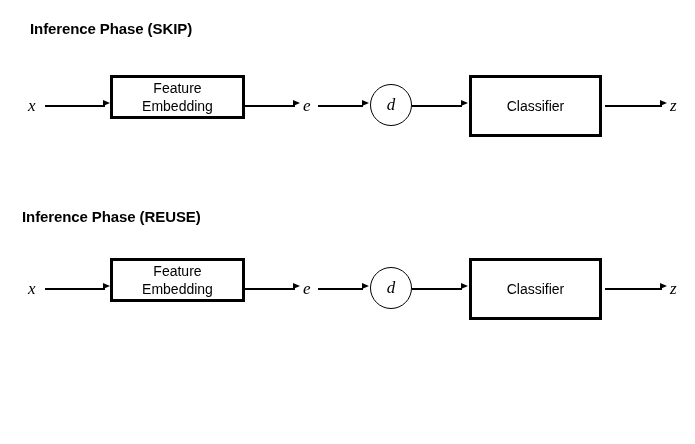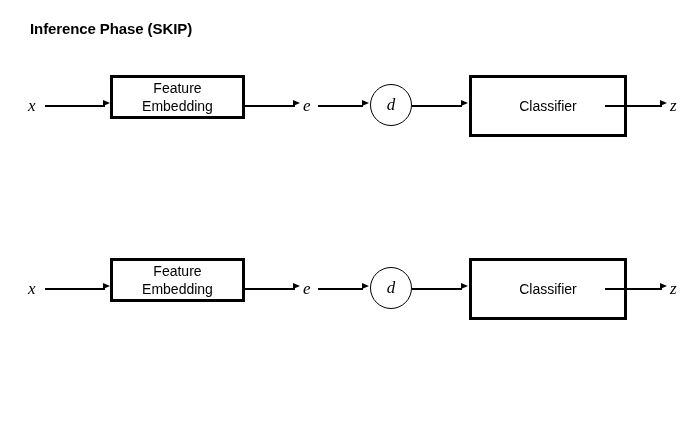--- a/index.html
+++ b/index.html
@@ -62,21 +62,21 @@
   }
   .box-feature {
     left: 110px;
     top: 5px;
     width: 135px;
     height: 44px;
   }
   .box-classifier {
     left: 469px;
     top: 5px;
-    width: 158px;
+    width: 133px;
     height: 62px;
     text-align: center;
   }
 
   
   .decision-circle {
     position: absolute;
     left: 370px;
     top: 14px;
     width: 42px;
@@ -175,20 +175,21 @@
     <span class="arrow-head a-d-cl"></span>
 
     <div class="proc-box box-classifier">Classifier</div>
 
     <span class="connector c-cl-z"></span>
     <span class="arrow-head a-cl-z"></span>
 
     <span class="var-label var-z">z</span>
   </div>
 
+  <div class="section-title" id="title-reuse">Inference Phase (REUSE)</div>
 
   <div class="pipeline" id="pipeline-reuse">
 
     <span class="var-label var-x">x</span>
 
     <span class="connector c-x-fe"></span>
     <span class="arrow-head a-x-fe"></span>
 
     <div class="proc-box box-feature">
       <div>

